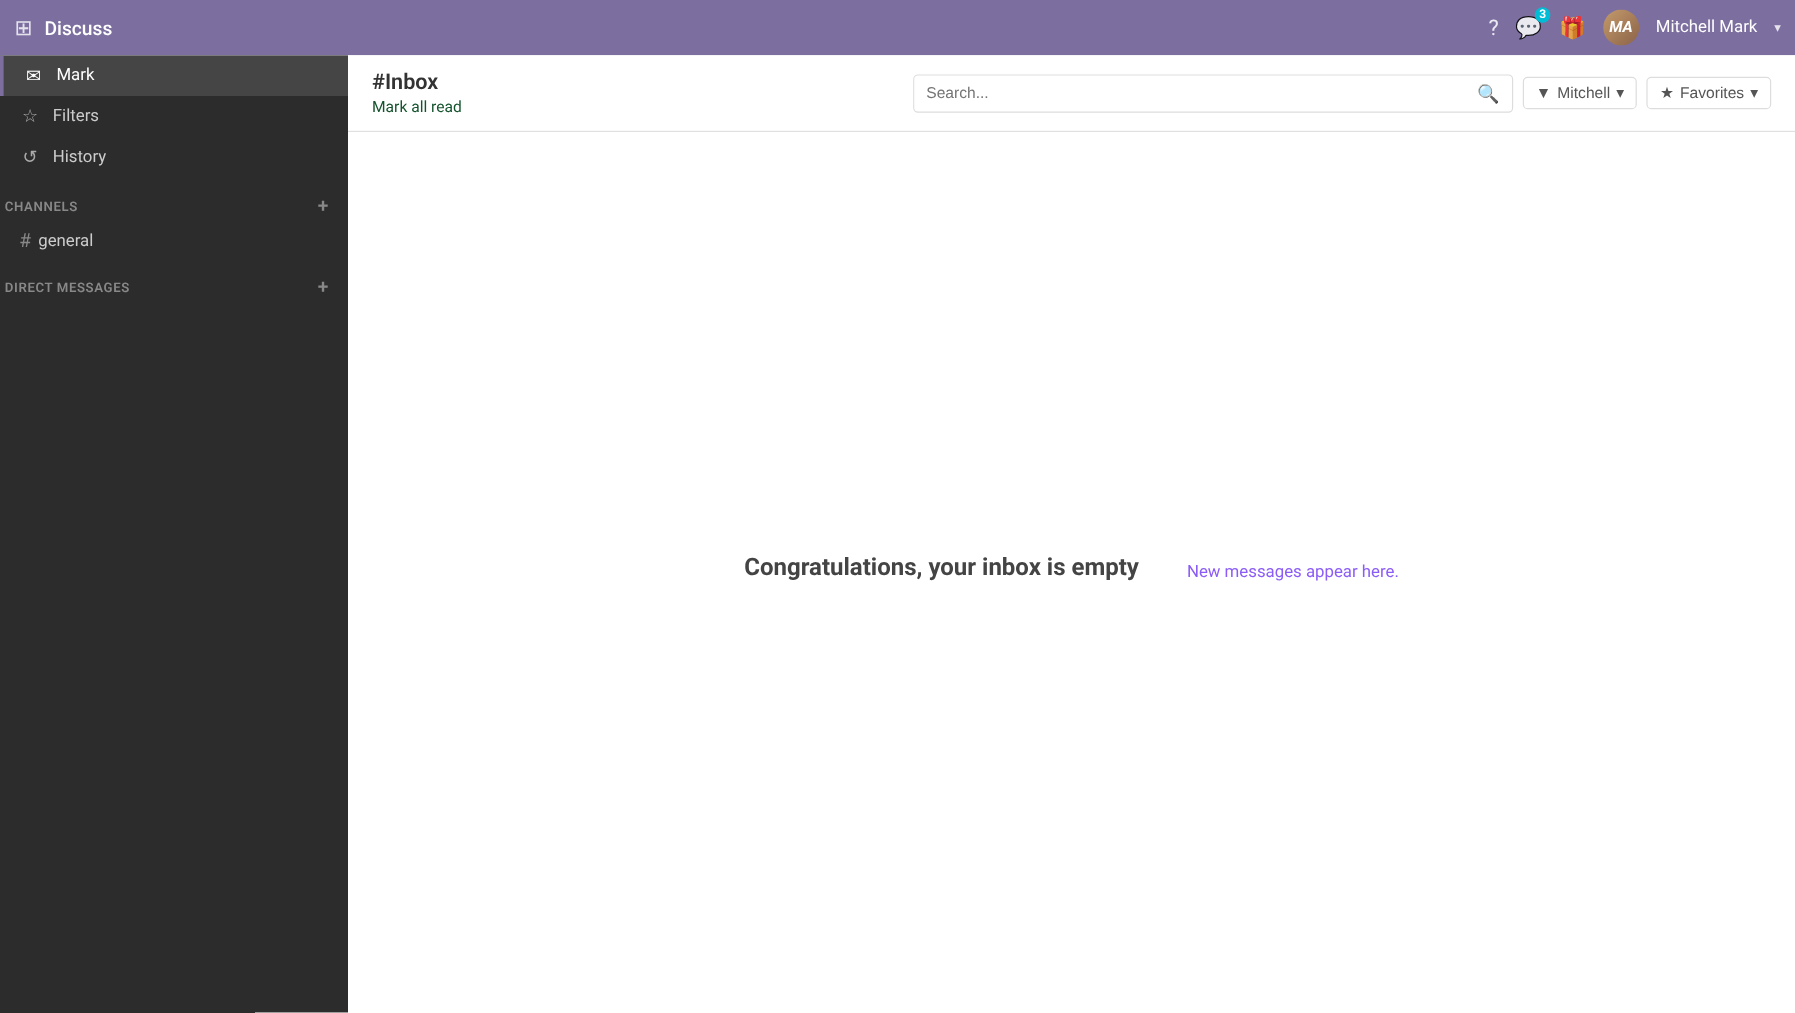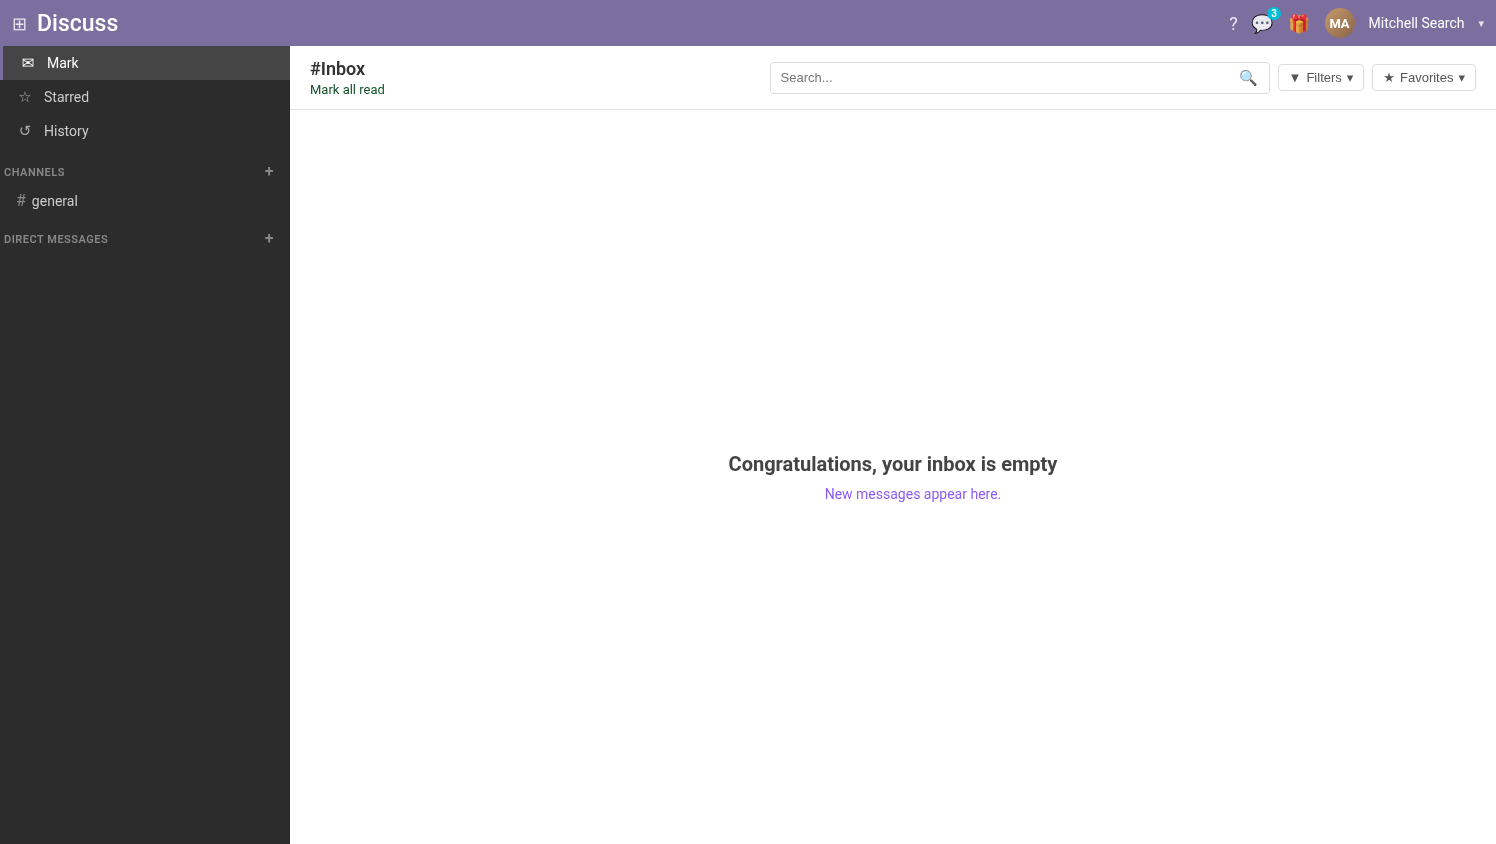--- a/index.html
+++ b/index.html
@@ -15,21 +15,21 @@
       flex-shrink: 0;
     }
     .topnav-grid-icon {
       color: rgba(255,255,255,0.8);
       font-size: 18px;
       cursor: pointer;
       margin-right: 10px;
     }
     .topnav-title {
       color: #fff;
-      font-size: 23px;
+      font-size: 16px;
       font-weight: 500;
       flex: 1;
     }
     .topnav-actions {
       display: flex;
       align-items: center;
       gap: 14px;
     }
     .topnav-icon {
       color: rgba(255,255,255,0.85);
@@ -51,20 +51,21 @@
     .topnav-avatar {
       width: 30px;
       height: 30px;
       border-radius: 50%;
       background: #a0856c;
       display: flex;
       align-items: center;
       justify-content: center;
       overflow: hidden;
       cursor: pointer;
+      font-style: italic;
     }
     .topnav-avatar-img {
       width: 100%;
       height: 100%;
       background: linear-gradient(135deg, #c49a6c 0%, #8b6347 100%);
       display: flex;
       align-items: center;
       justify-content: center;
       color: white;
       font-size: 13px;
@@ -226,21 +227,21 @@
       font-size: 13px;
       cursor: pointer;
       color: #555;
     }
     .filter-icon { font-size: 13px; color: #555; }
 
     
     .inbox-empty {
       flex: 1;
       display: flex;
-      flex-direction: column;
+      flex-direction: row;
       align-items: center;
       justify-content: center;
       padding: 40px;
     }
     .inbox-empty-title {
       font-size: 20px;
       font-weight: 700;
       color: #444;
       margin-bottom: 10px;
     }
@@ -259,36 +260,36 @@
   <div class="topnav-actions">
     <span class="topnav-icon">?</span>
     <span class="topnav-icon">
       💬
       <span class="topnav-badge">3</span>
     </span>
     <span class="topnav-icon">🎁</span>
     <div class="topnav-avatar">
       <div class="topnav-avatar-img">MA</div>
     </div>
-    <span class="topnav-username">Mitchell Search</span>
+    <span class="topnav-username">Mitchell Mark</span>
     <span class="topnav-dropdown-arrow">▾</span>
   </div>
 </div>
 
 <div class="content-area">
 
   <div class="sidebar">
 
     <div class="sidebar-nav-item active">
       <span class="sidebar-icon">✉</span>
       <span>Mark</span>
     </div>
     <div class="sidebar-nav-item">
       <span class="sidebar-icon">☆</span>
-      <span>Starred</span>
+      <span>Filters</span>
     </div>
     <div class="sidebar-nav-item">
       <span class="sidebar-icon">↺</span>
       <span>History</span>
     </div>
 
     <div class="sidebar-section-header">
       <span>CHANNELS</span>
       <span class="sidebar-section-add">+</span>
     </div>
@@ -311,21 +312,21 @@
         <div class="main-header-title">#Inbox</div>
         <div class="mark-all-read">Mark all read</div>
       </div>
       <div class="main-header-right">
         <div class="search-box">
           <input class="search-input" type="text" placeholder="Search..." style="">
           <button class="search-btn">🔍</button>
         </div>
         <button class="filter-btn">
           <span class="filter-icon">▼</span>
-          <span>Filters</span>
+          <span>Mitchell</span>
           <span>▾</span>
         </button>
         <button class="filter-btn">
           <span>★</span>
           <span>Favorites</span>
           <span>▾</span>
         </button>
       </div>
     </div>
 

